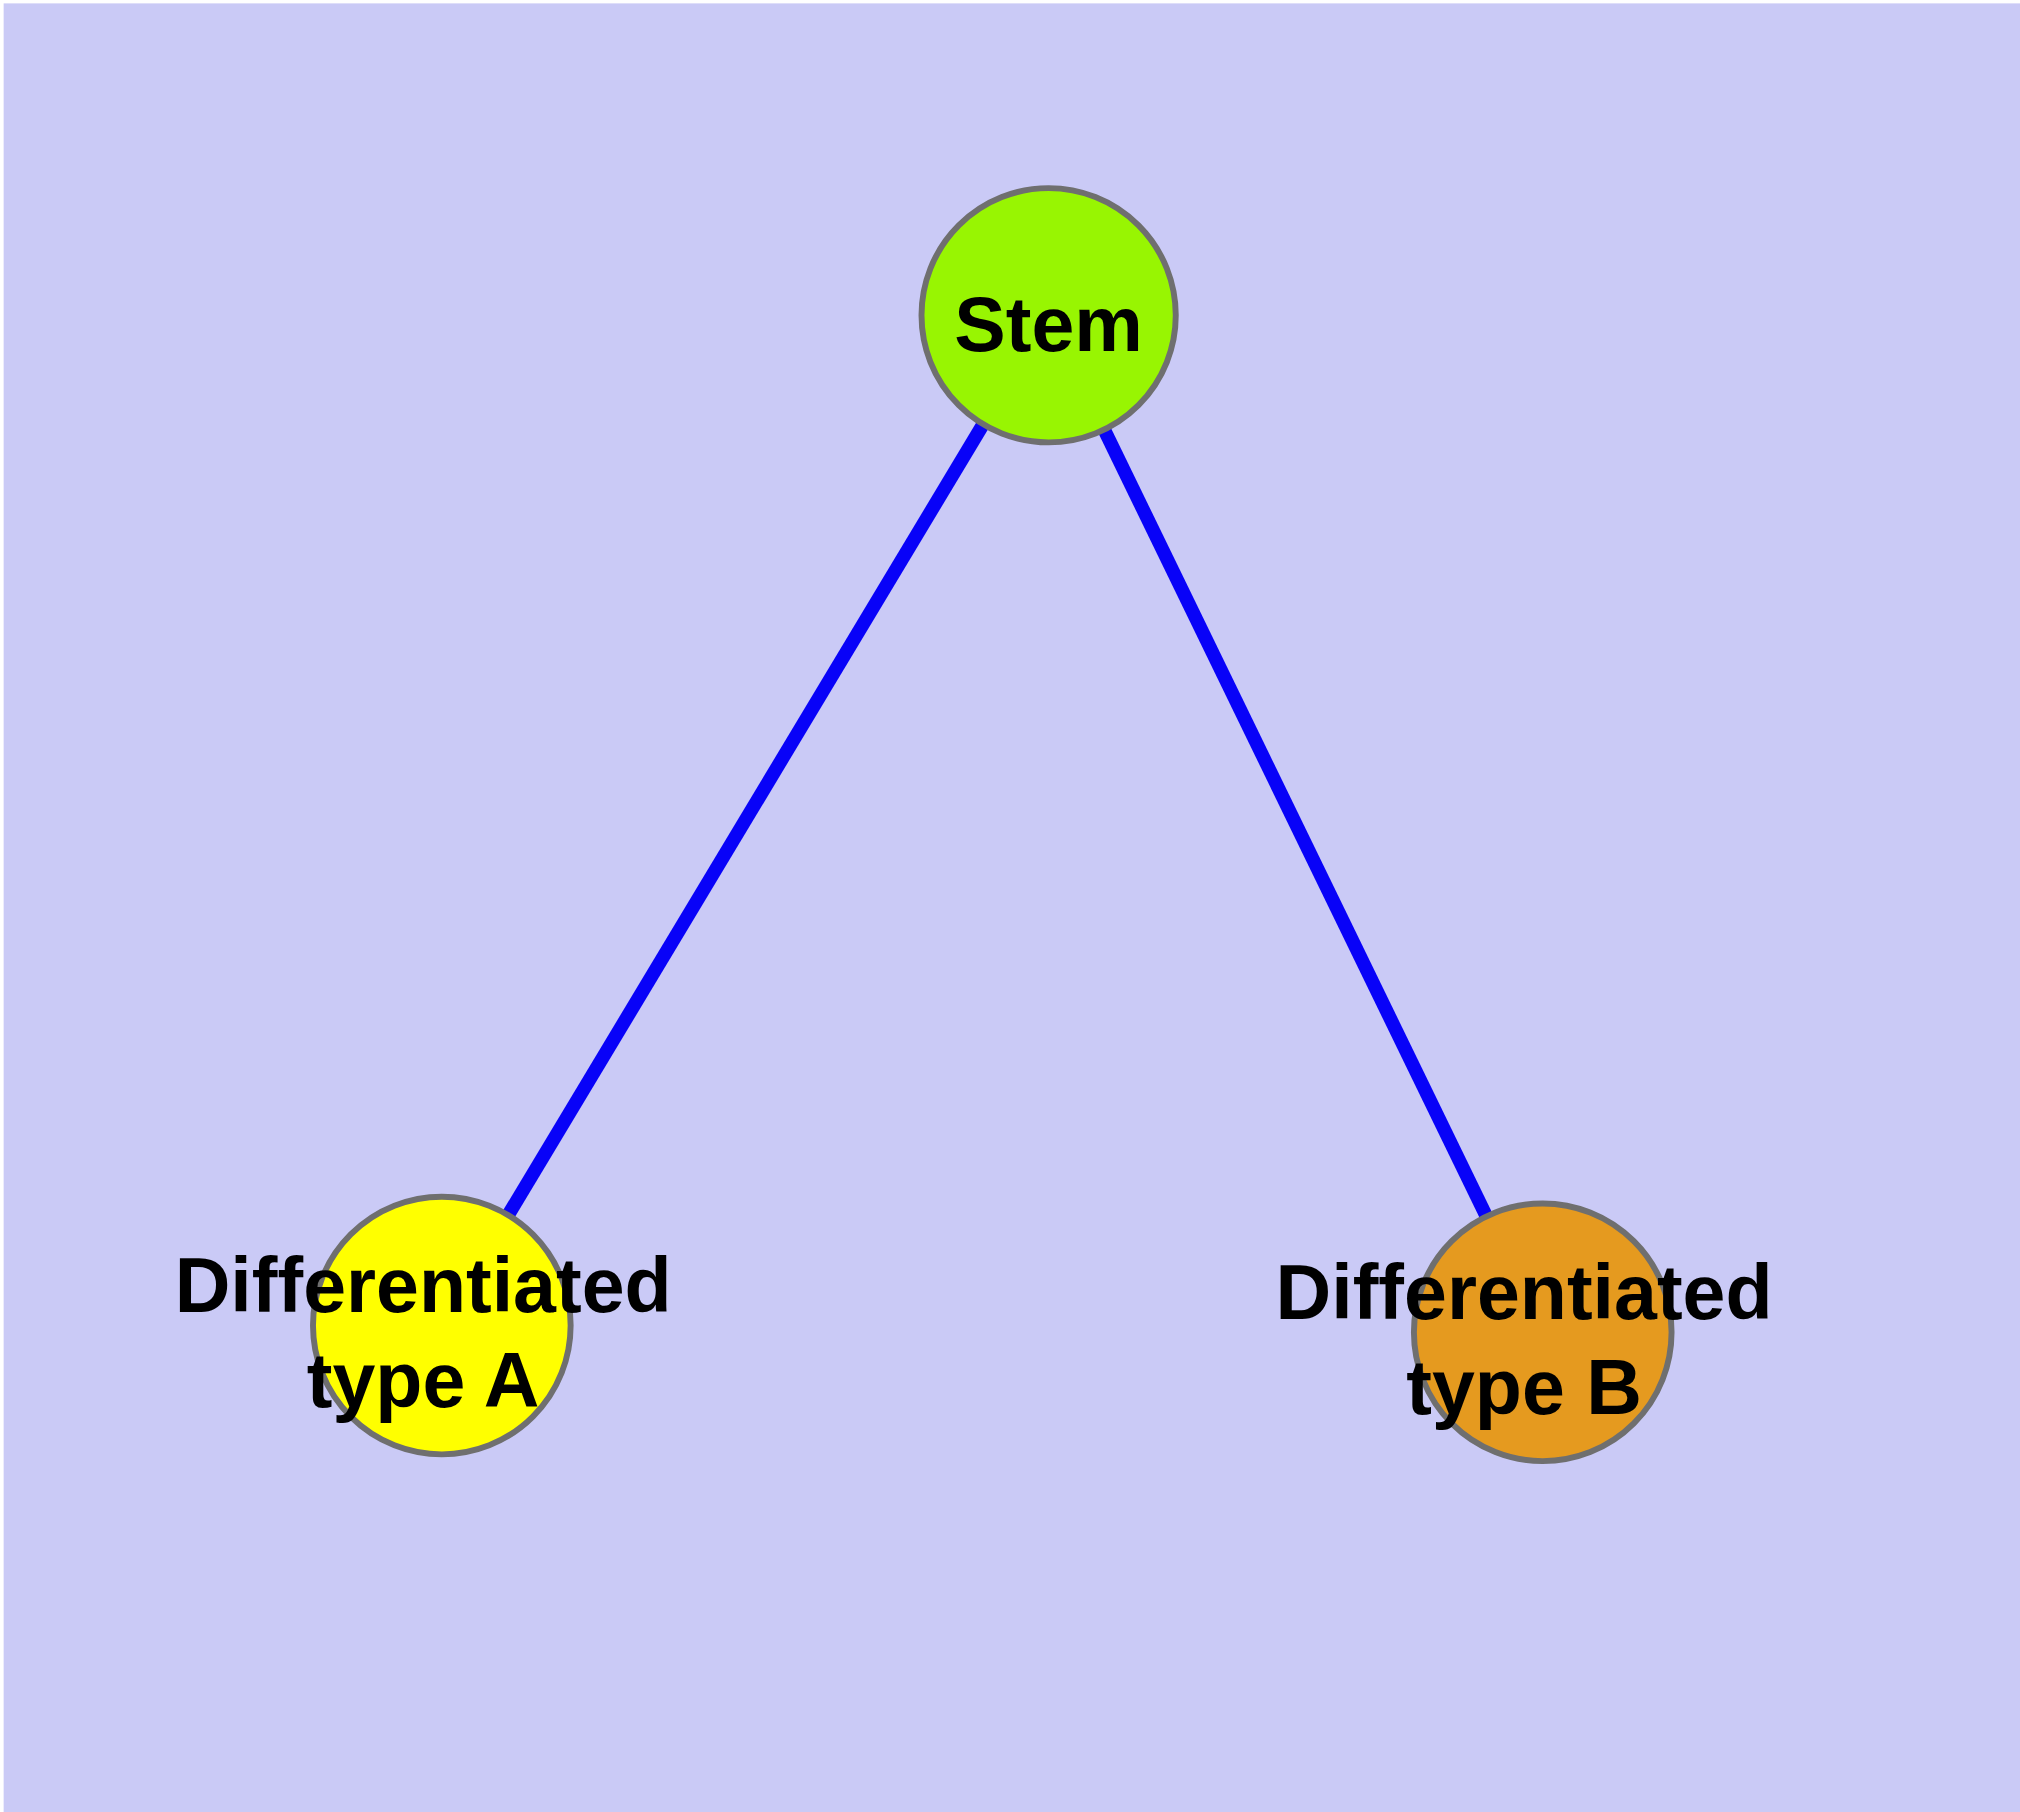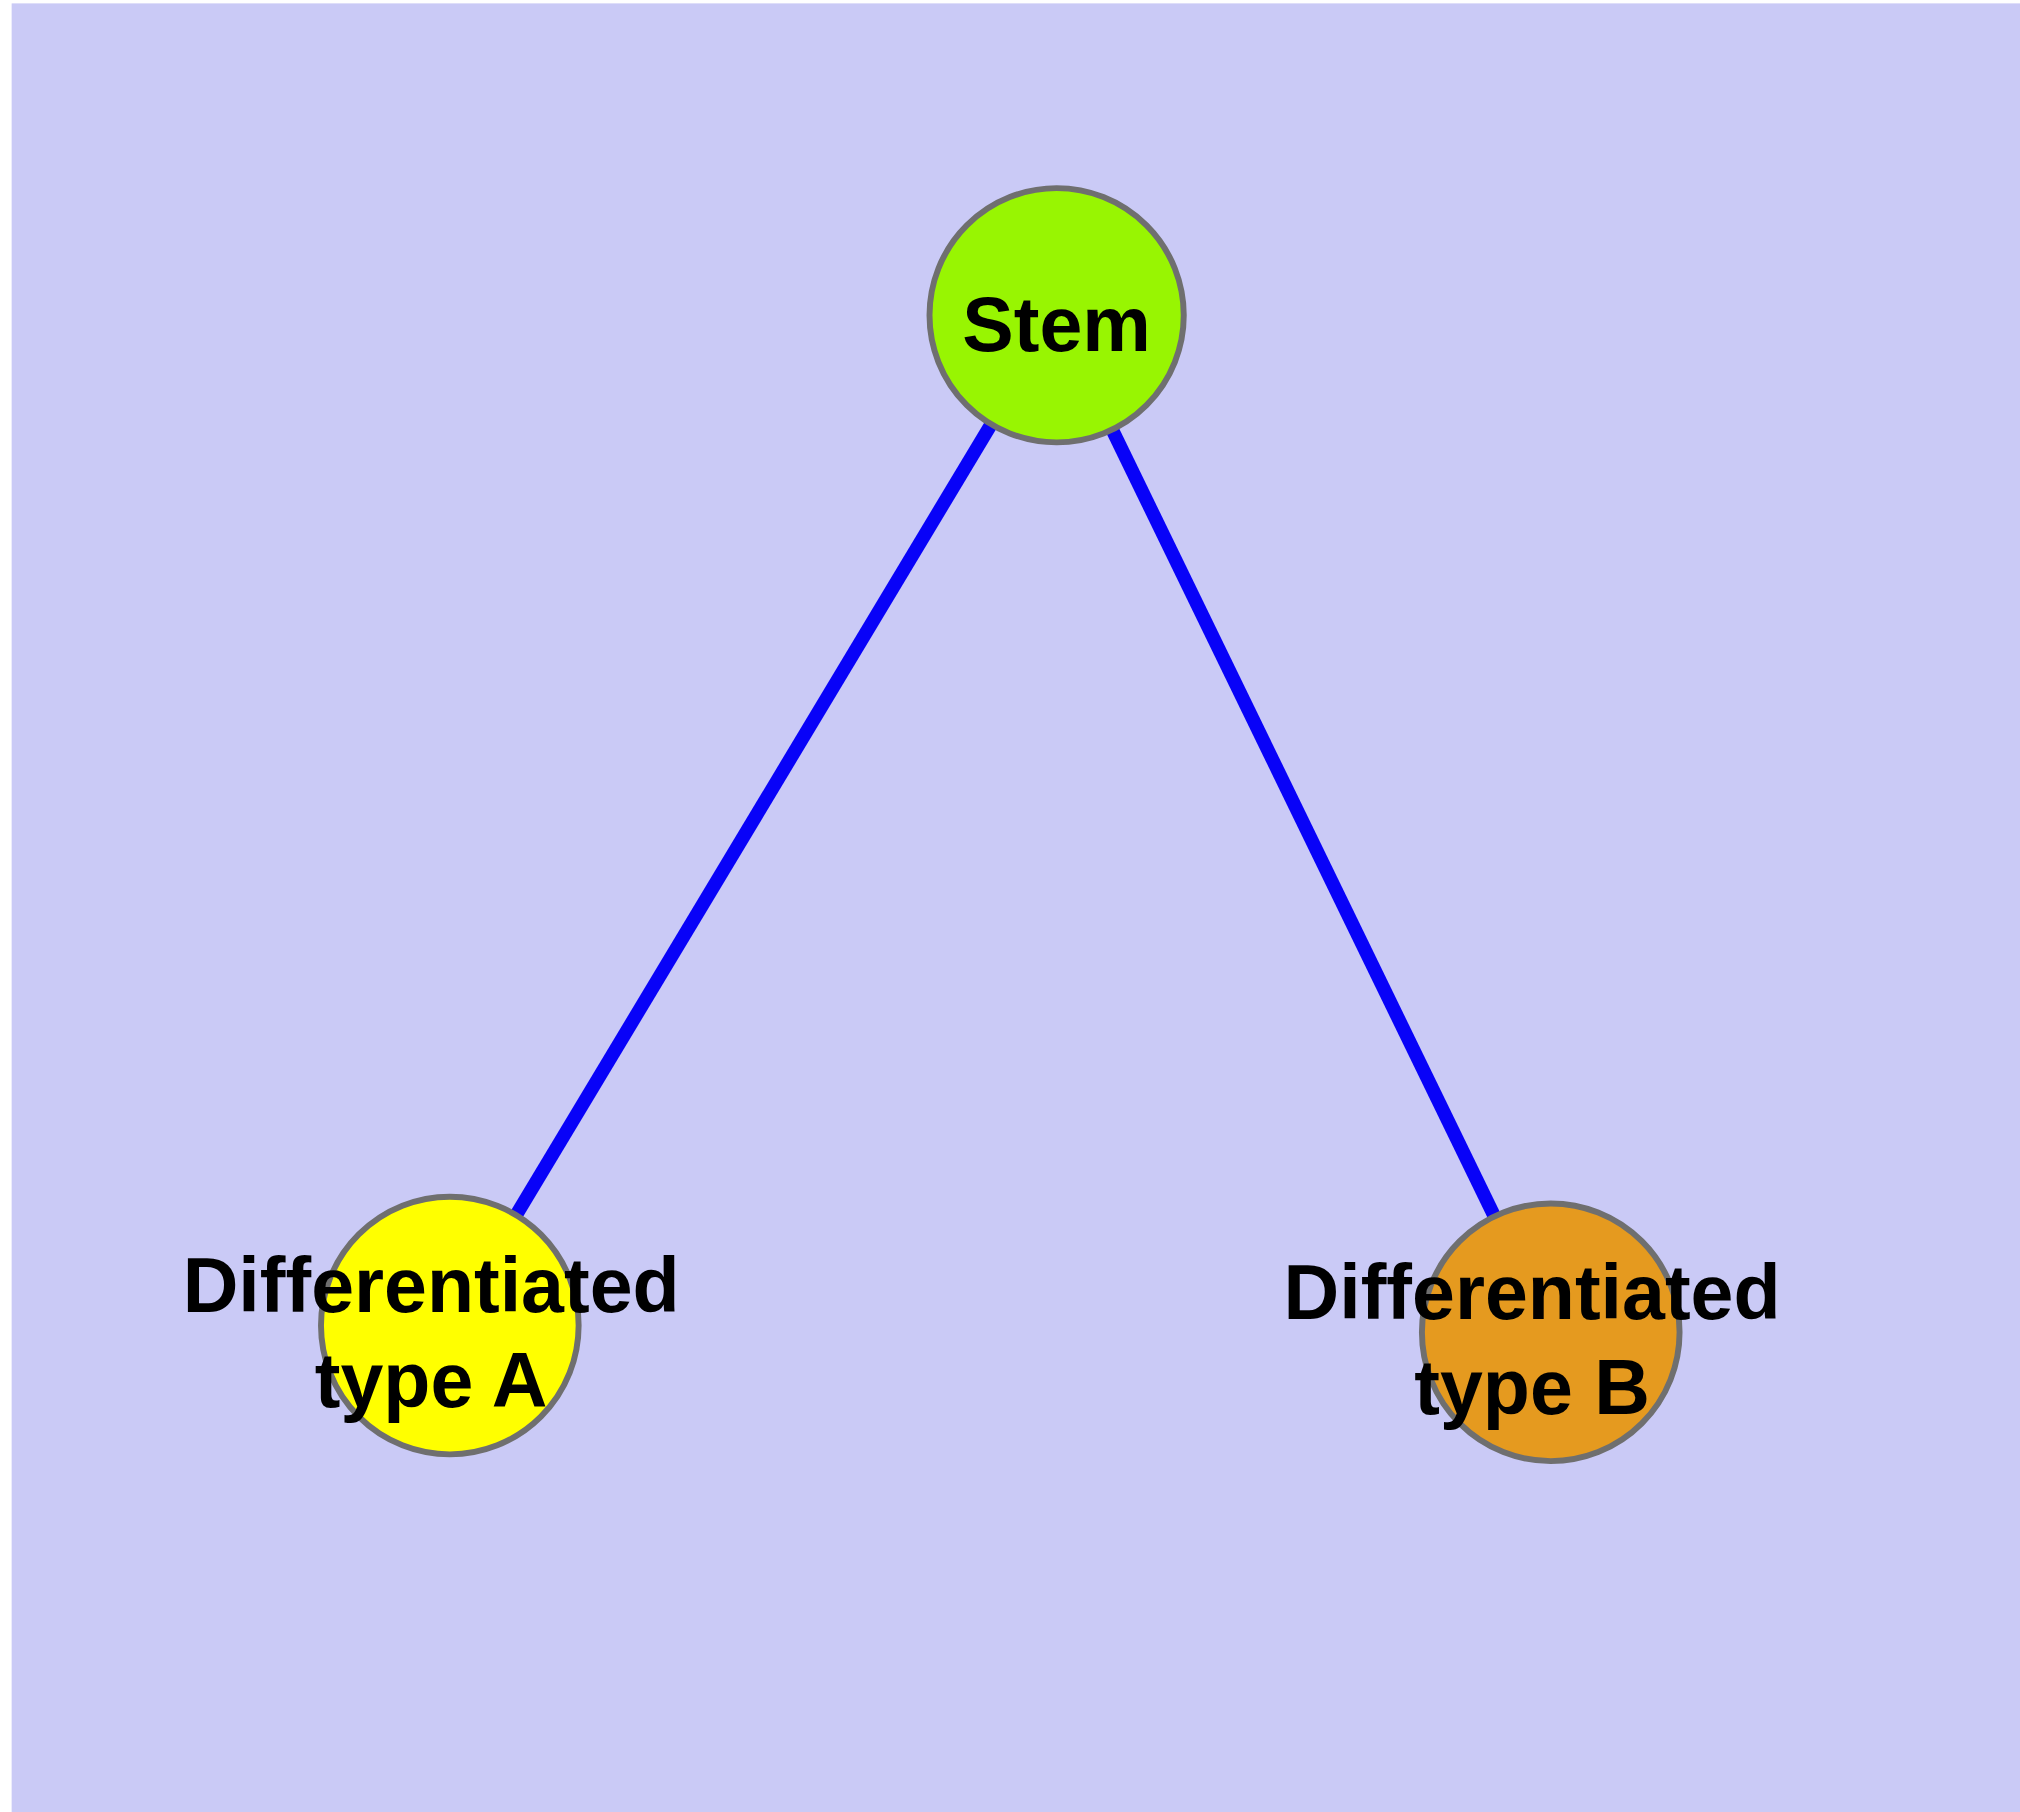--- a/index.html
+++ b/index.html
@@ -5,21 +5,20 @@
   html, body {
     margin: 0;
     padding: 0;
     background: #ffffff;
   }
   .canvas-wrap {
     width: 1853px;
     height: 1812px;
     position: relative;
     background: #ffffff;
-    padding-left: 8px;
   }
   svg.diagram {
     display: block;
     width: 2021px;
     height: 1812px;
   }
   .edge {
     stroke-width: 16;
     fill: none;
   }

